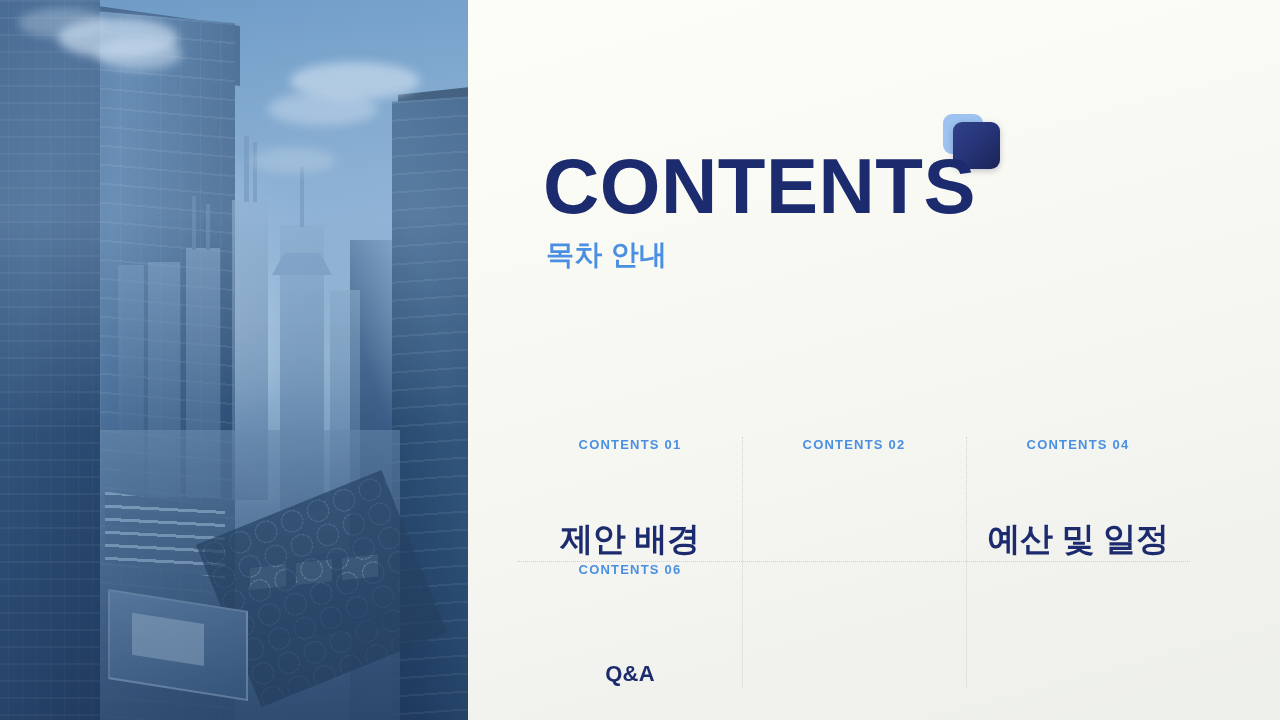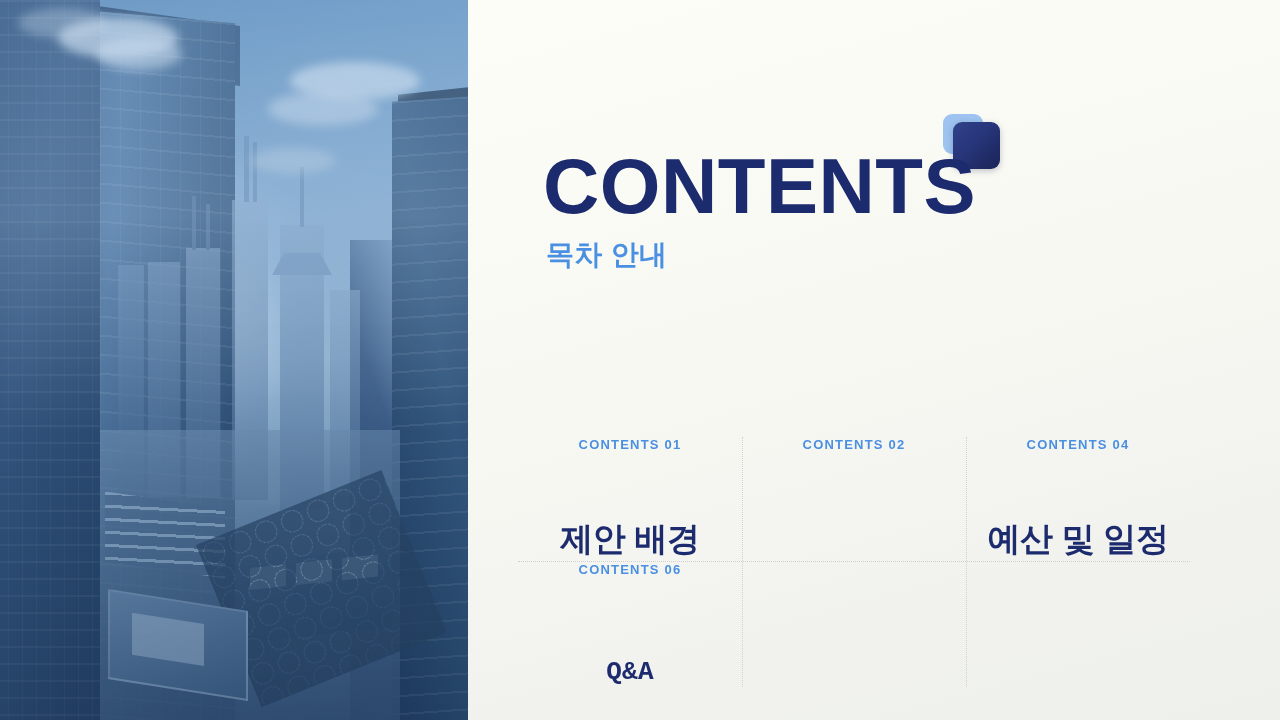--- a/index.html
+++ b/index.html
@@ -218,21 +218,21 @@
   .vline.v2 { left:448px; }
 
   .cell-kicker {
     font-size:13px; font-weight:700; letter-spacing:1.2px;
     color:#4a90e2; white-space:nowrap;
   }
   .cell-title {
     font-size:33px; font-weight:700; color:#1c2b6e;
     letter-spacing:-.3px; white-space:nowrap;
   }
-  .cell-title.latin { font-size:26px; letter-spacing:.2px;font-family:Liberation Mono, monospace; }
+  .cell-title.latin { font-size:22px; letter-spacing:.2px; }
 </style>
 </head>
 <body>
 
 <div class="slide">
 
   <div class="photo-panel">
     <div class="sky"></div>
     <div class="rays"></div>
     <div class="sunglow"></div>

